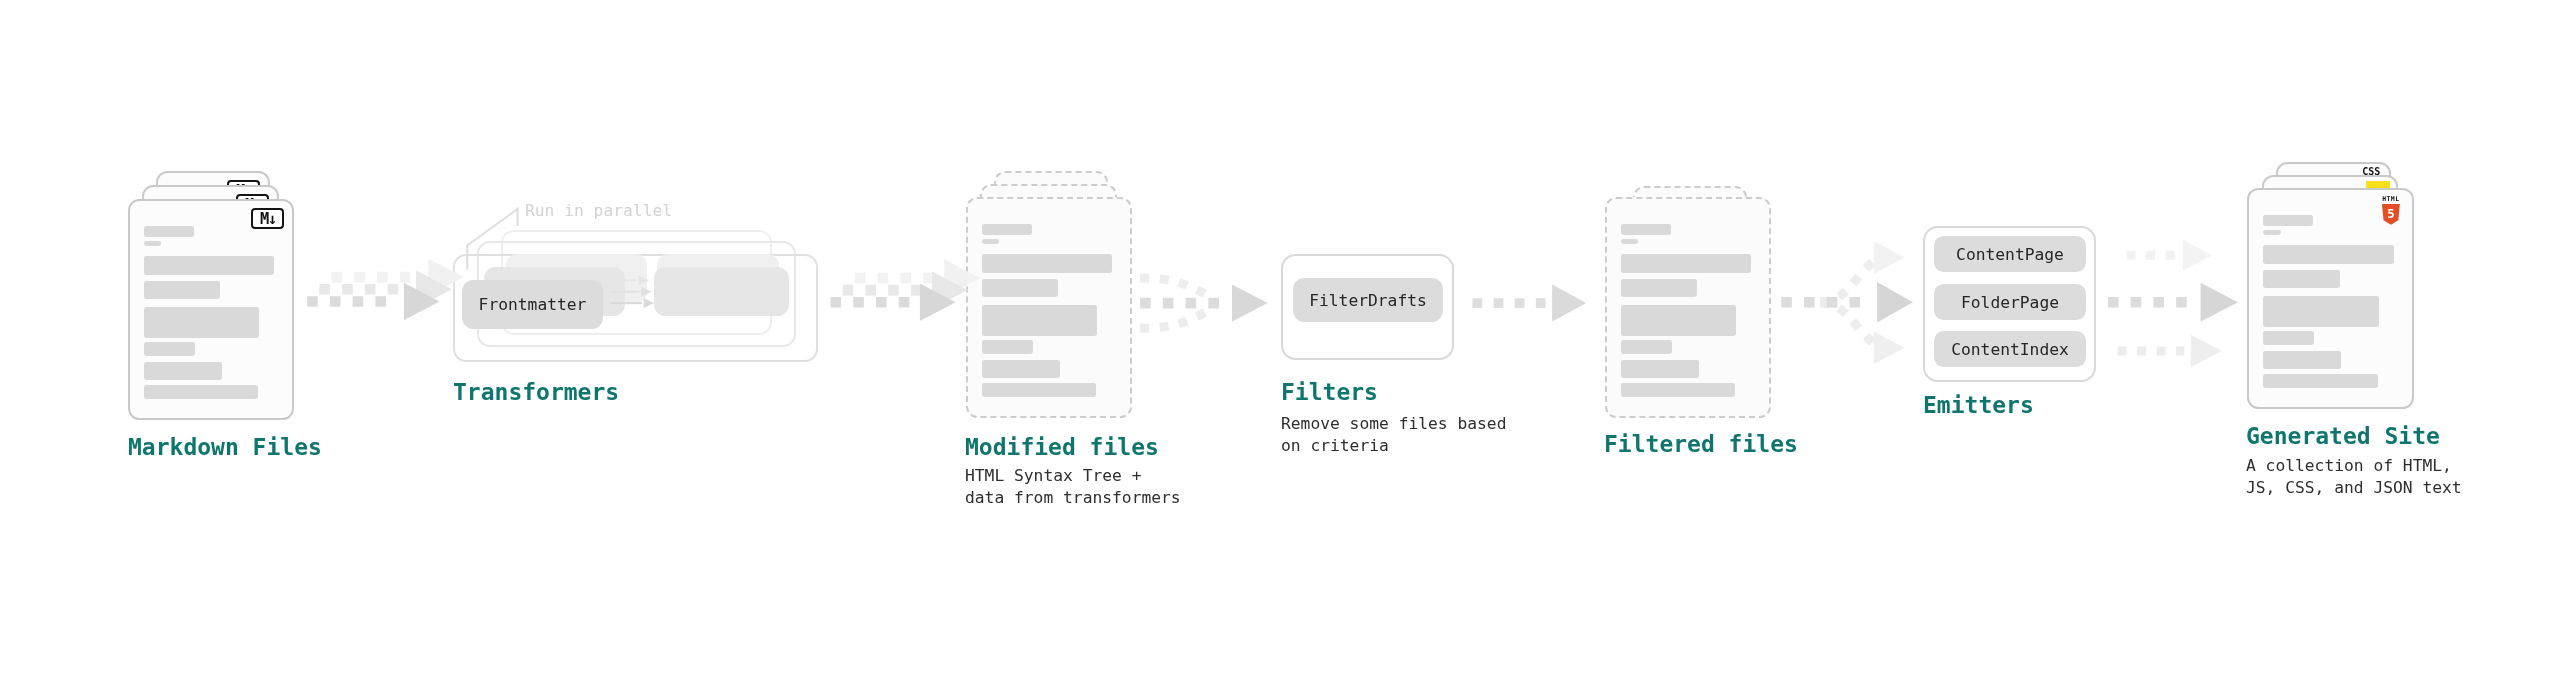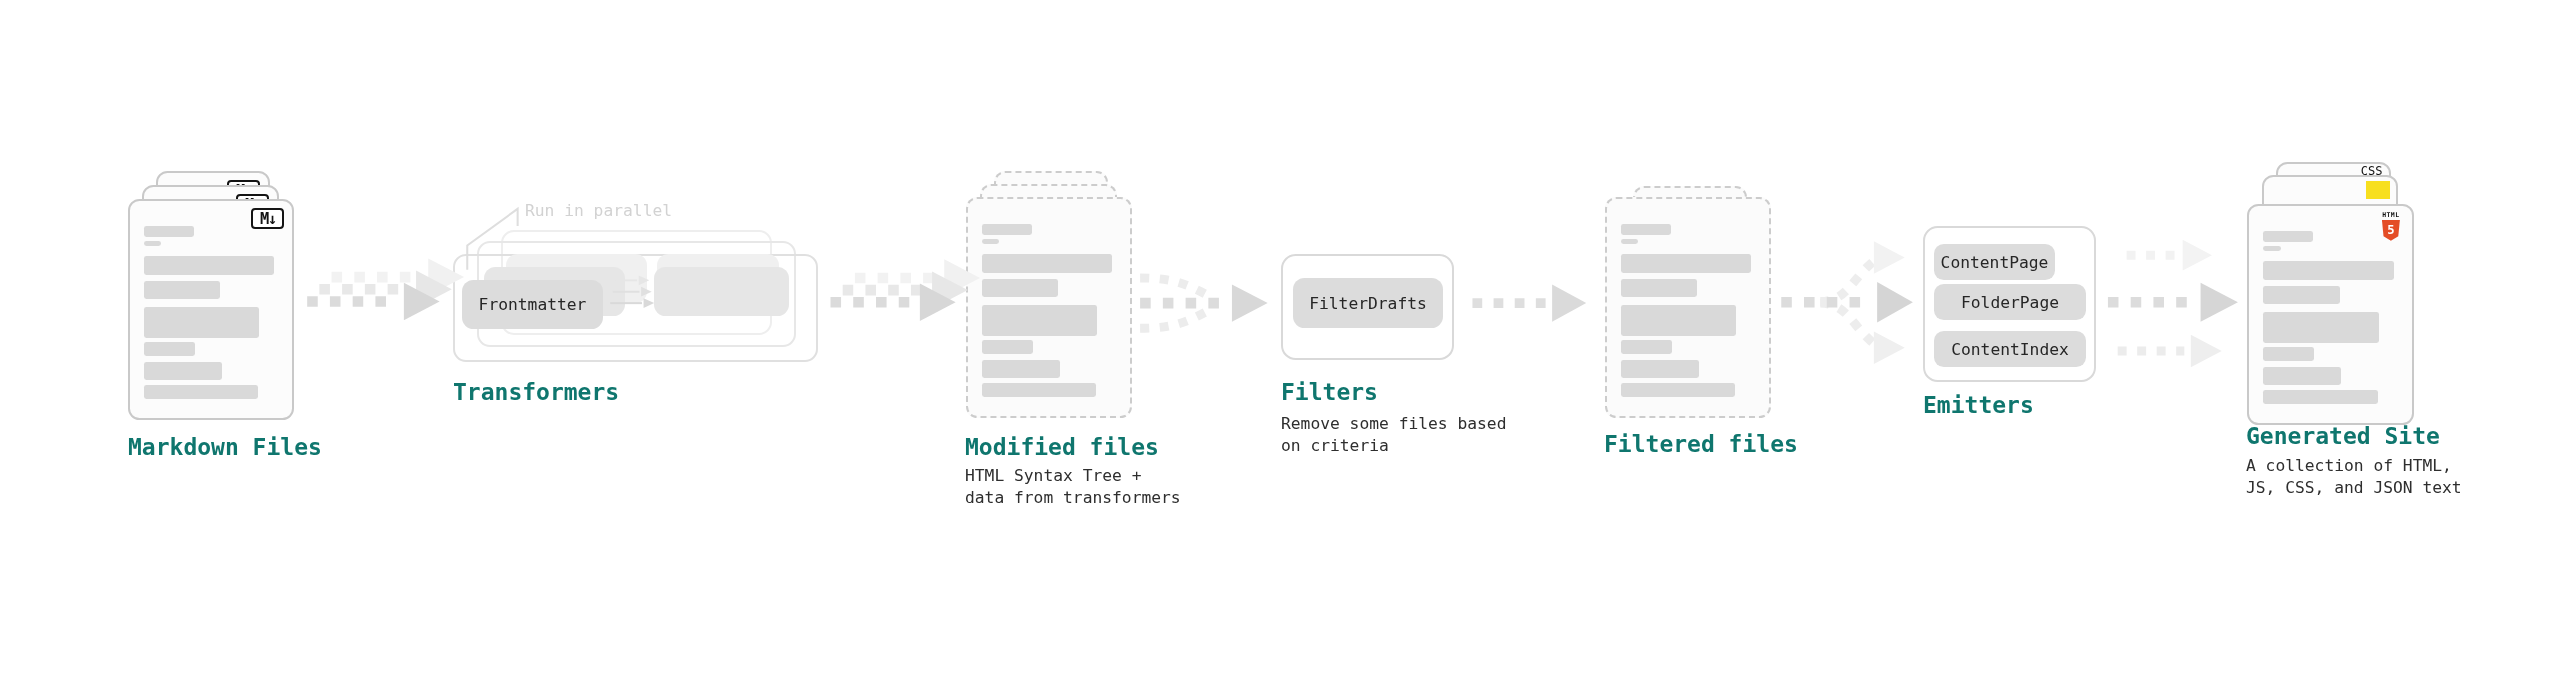--- a/index.html
+++ b/index.html
@@ -13,21 +13,21 @@
   .doc-body{position:absolute;left:14px;right:14px;top:25px;}
   .bar{background:#d9d9d9;border-radius:2.4px;}
 
   
   .md-badge{position:absolute;top:7.3px;right:8.1px;width:32.5px;height:21px;background:#ffffff;
             border:2.4px solid #141414;border-radius:4.1px;display:flex;align-items:center;justify-content:center;
             font-size:15.4px;font-weight:bold;color:#141414;letter-spacing:-1.6px;box-sizing:border-box;}
 
   
   .css-badge{position:absolute;top:4.1px;right:7.3px;width:21px;text-align:center;}
-  .css-badge .css-word{font-size:12px;font-weight:normal;color:#111;line-height:7.3px;letter-spacing:0;}
+  .css-badge .css-word{font-size:10px;font-weight:bold;color:#111;line-height:7.3px;letter-spacing:0;}
   .css-badge .css-bar{margin-top:0.8px;height:4.1px;background:#2965f1;border-radius:0.8px;}
   .js-badge{position:absolute;top:4.1px;right:5.7px;width:24.4px;height:18px;background:#f7df1e;}
   .html5-badge{position:absolute;top:5.7px;right:11.4px;width:19.5px;text-align:center;}
   .html5-word{font-size:6.5px;font-weight:bold;color:#111;line-height:7.3px;letter-spacing:0.4px;}
   .html5-shield{margin-top:0.8px;width:18px;height:21px;margin-left:0.8px;background:#e44d26;
                 clip-path:polygon(0 0,100% 0,91% 79%,50% 100%,9% 79%);
                 display:flex;align-items:center;justify-content:center;
                 color:#fff;font-size:12.2px;font-weight:bold;}
 
   
@@ -103,21 +103,21 @@
         <div class="bar" style="width: 85%; height: 14px; margin-bottom: 0px; background: rgb(217, 217, 217);"></div>
       </div>
   </div>
   <div class="stage-label" style="left:965px;top:434px;">Modified files</div>
   <div class="stage-desc" style="left:965px;top:465px;">
     <div>HTML Syntax Tree +</div>
     <div>data from transformers</div>
   </div>
 
   <div class="wbox" style="left:1281px;top:254px;width:173px;height:106px;"></div>
-  <div class="pill" style="left:1293px;top:278px;width:150px;height:50px;background:#dcdcdc;">FilterDrafts</div>
+  <div class="pill" style="left:1293px;top:278px;width:150px;height:44px;background:#dcdcdc;">FilterDrafts</div>
   <div class="stage-label" style="left:1281px;top:379px;">Filters</div>
   <div class="stage-desc" style="left:1281px;top:413px;">
     <div>Remove some files based</div>
     <div>on criteria</div>
   </div>
 
   <div class="doc dashed abs" style="left:1633px;top:186px;width:114px;height:221px;"></div>
   <div class="doc dashed abs" style="left:1605px;top:197px;width:166px;height:221px;">
     <div class="doc-body">
         <div class="bar" style="width: 37%; height: 11.4px; margin-bottom: 4.1px; background: rgb(217, 217, 217);"></div>
@@ -126,35 +126,35 @@
         <div class="bar" style="width: 57%; height: 18.7px; margin-bottom: 7.3px; background: rgb(217, 217, 217);"></div>
         <div class="bar" style="width: 86%; height: 31px; margin-bottom: 4.9px; background: rgb(217, 217, 217);"></div>
         <div class="bar" style="width: 38%; height: 14px; margin-bottom: 5.7px; background: rgb(217, 217, 217);"></div>
         <div class="bar" style="width: 58%; height: 18px; margin-bottom: 4.9px; background: rgb(217, 217, 217);"></div>
         <div class="bar" style="width: 85%; height: 14px; margin-bottom: 0px; background: rgb(217, 217, 217);"></div>
       </div>
   </div>
   <div class="stage-label" style="left:1604px;top:431px;">Filtered files</div>
 
   <div class="wbox" style="left:1923px;top:226px;width:173px;height:156px;"></div>
-  <div class="pill" style="left:1934px;top:244px;width:121px;height:36px;background:#dcdcdc;border-radius:9.8px;">ContentPage</div>
+  <div class="pill" style="left:1934px;top:236px;width:152px;height:36px;background:#dcdcdc;border-radius:9.8px;">ContentPage</div>
   <div class="pill" style="left:1934px;top:284px;width:152px;height:36px;background:#dcdcdc;border-radius:9.8px;">FolderPage</div>
   <div class="pill" style="left:1934px;top:331px;width:152px;height:36px;background:#dcdcdc;border-radius:9.8px;">ContentIndex</div>
   <div class="stage-label" style="left:1923px;top:392px;">Emitters</div>
 
   <div class="doc abs" style="left:2276px;top:162px;width:115px;height:221px;">
     <div class="css-badge">
       <div class="css-word">CSS</div>
       <div class="css-bar"></div>
     </div>
   </div>
   <div class="doc abs" style="left:2262px;top:175px;width:136px;height:221px;">
     <div class="js-badge"></div>
   </div>
-  <div class="doc abs" style="left:2247px;top:204px;width:167px;height:221px;">
+  <div class="doc abs" style="left:2247px;top:188px;width:167px;height:221px;">
     <div class="html5-badge">
       <div class="html5-word">HTML</div>
       <div class="html5-shield">
           <span>5</span>
         </div>
     </div>
     <div class="doc-body">
         <div class="bar" style="width: 37%; height: 11.4px; margin-bottom: 4.1px; background: rgb(217, 217, 217);"></div>
         <div class="bar" style="width: 13%; height: 4.9px; margin-bottom: 9.8px; background: rgb(217, 217, 217);"></div>
         <div class="bar" style="width: 97%; height: 18.7px; margin-bottom: 5.7px; background: rgb(217, 217, 217);"></div>

